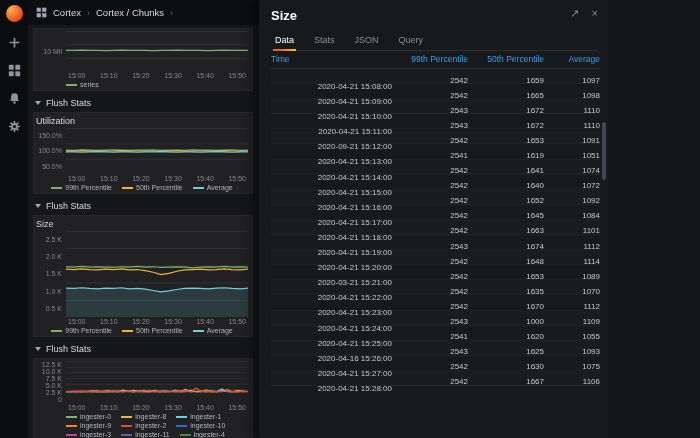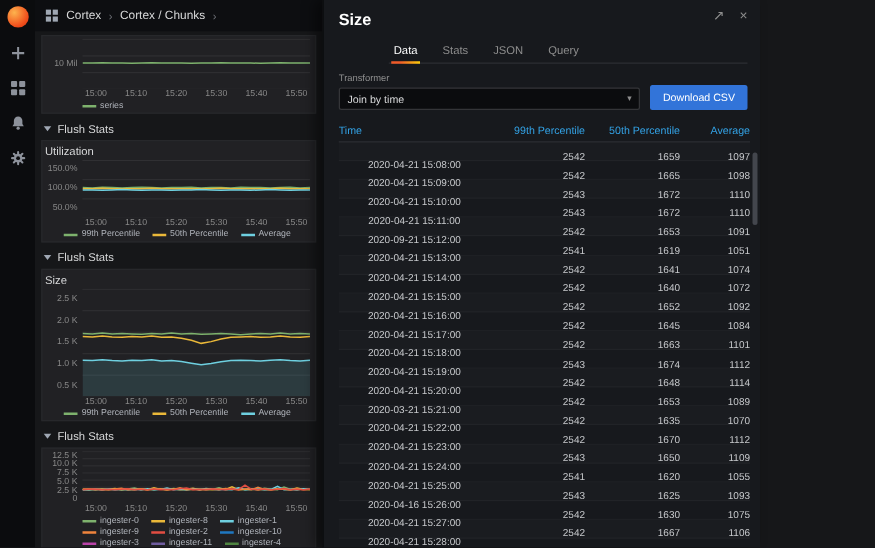--- a/index.html
+++ b/index.html
@@ -57,21 +57,21 @@
   
   .drawer { width:350px; flex:0 0 350px; background:#17191d; height:438px;
     box-shadow:-6px 0 10px rgba(0,0,0,0.45); display:flex; flex-direction:column;
     position:relative; border-left:1px solid #0a0b0d; }
   .drawer-head { padding:8px 10px 0 12px; }
   .drawer-title-row { display:flex; align-items:flex-start; }
   .drawer-title { font-size:13px; font-weight:bold; color:#ffffff; flex:1; }
   .drawer-ic { color:#8e8e8e; font-size:11px; margin-left:12px; cursor:pointer; line-height:1; }
   .drawer-sub { font-size:8px; color:#8e8e8e; margin-top:4px; }
   .tabs { display:flex; gap:16px; margin-top:8px; border-bottom:1px solid #2c2e33;
-    padding:0 2px;margin-left:40px; }
+    padding:0 2px; }
   .tab { font-size:9px; color:#8e8e8e; padding:4px 2px 5px; cursor:pointer; position:relative; }
   .tab.active { color:#ffffff; }
   .tab.active::after { content:""; position:absolute; left:0; right:0; bottom:-1px;
     height:2px; background:linear-gradient(90deg,#f05a28 30%,#fbca0a 99%); }
 
   .controls { display:flex; align-items:flex-end; padding:7px 10px 8px 12px; gap:8px; }
   .ctrl-left { flex:1; }
   .ctrl-label { font-size:7.5px; color:#8e8e8e; margin-bottom:3px; }
   .select { height:18px; background:#0b0c0e; border:1px solid #343538; border-radius:2px;
     display:flex; align-items:center; padding:0 6px; font-size:8.5px; color:#d8d9da;
@@ -81,21 +81,21 @@
     color:#fff; font-size:8.5px; padding:0 10px; cursor:pointer;
     font-family:"Liberation Sans",sans-serif; white-space:nowrap; }
 
   .table { flex:1; overflow:hidden; padding:0 8px 0 12px; }
   .thead, .trow { display:grid; grid-template-columns:1fr 76px 76px 56px; align-items:center; }
   .thead span { font-size:8.5px; color:#33a2e5; padding:3px 0 4px; text-align:right; cursor:pointer; }
   .thead span:first-child { text-align:left; }
   .thead { border-bottom:1px solid #2c2e33; }
   .trow { height:15.1px; font-size:8px; color:#c7c9cc; border-bottom:1px solid rgba(255,255,255,0.03); }
   .trow span { text-align:right; }
-  .trow span:first-child { text-align:center;margin-top:13px; }
+  .trow span:first-child { text-align:right;margin-top:13px; }
   .trow:nth-child(odd) { background:rgba(255,255,255,0.015); }
   .drawer-scroll { position:absolute; right:2px; top:122px; width:4px; height:58px;
     background:#43464d; border-radius:2px; }
 </style>
 </head>
 <body>
 
 <div class="app">
 
   <aside class="sidebar">
@@ -355,30 +355,20 @@
         <span class="drawer-ic">×</span>
       </div>
       <div class="tabs">
         <span class="tab active">Data</span>
         <span class="tab">Stats</span>
         <span class="tab">JSON</span>
         <span class="tab">Query</span>
       </div>
     </div>
 
-    <div class="controls">
-      <div class="ctrl-left">
-        <div class="ctrl-label">Transformer</div>
-        <div class="select">
-          <span>Join by time</span>
-          <span class="caret">▾</span>
-        </div>
-      </div>
-      <button class="btn-primary">Download CSV</button>
-    </div>
 
     <div class="table">
       <div class="thead">
         <span>Time</span>
         <span>99th Percentile</span>
         <span>50th Percentile</span>
         <span>Average</span>
       </div>
       <div class="tbody">
           <div class="trow">
@@ -473,21 +463,21 @@
         </div>
           <div class="trow">
           <span>2020-04-21 15:23:00</span>
           <span>2542</span>
           <span>1670</span>
           <span>1112</span>
         </div>
           <div class="trow">
           <span>2020-04-21 15:24:00</span>
           <span>2543</span>
-          <span>1650</span>
+          <span>1000</span>
           <span>1109</span>
         </div>
           <div class="trow">
           <span>2020-04-21 15:25:00</span>
           <span>2541</span>
           <span>1620</span>
           <span>1055</span>
         </div>
           <div class="trow">
           <span>2020-04-16 15:26:00</span>

